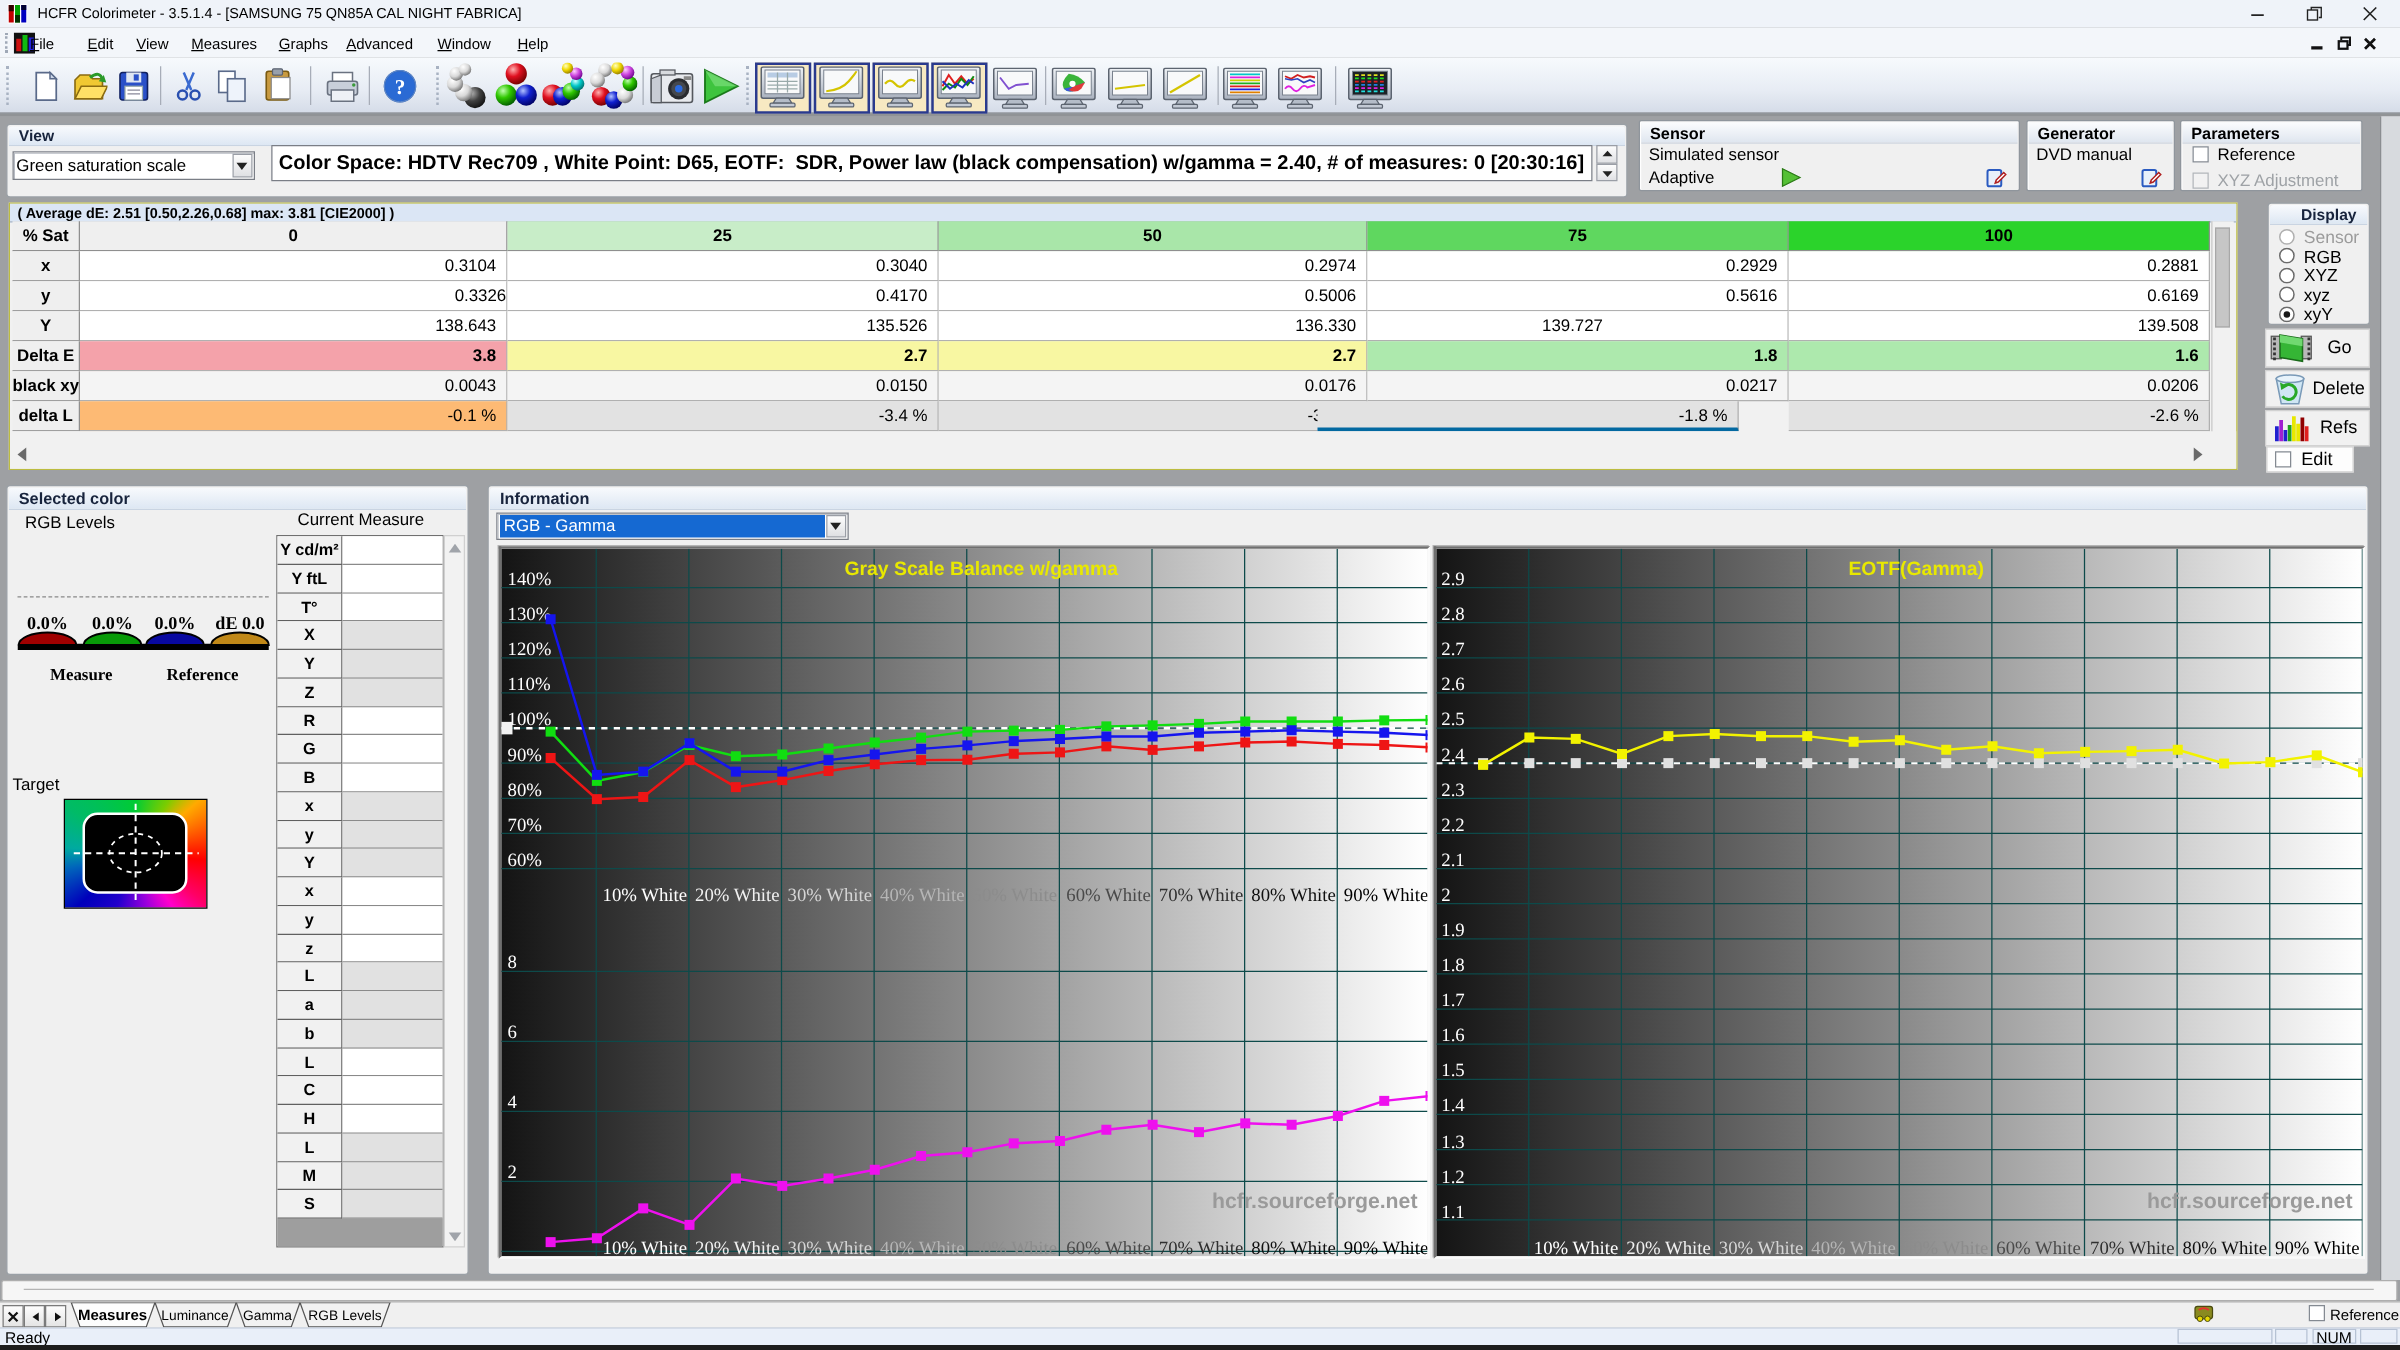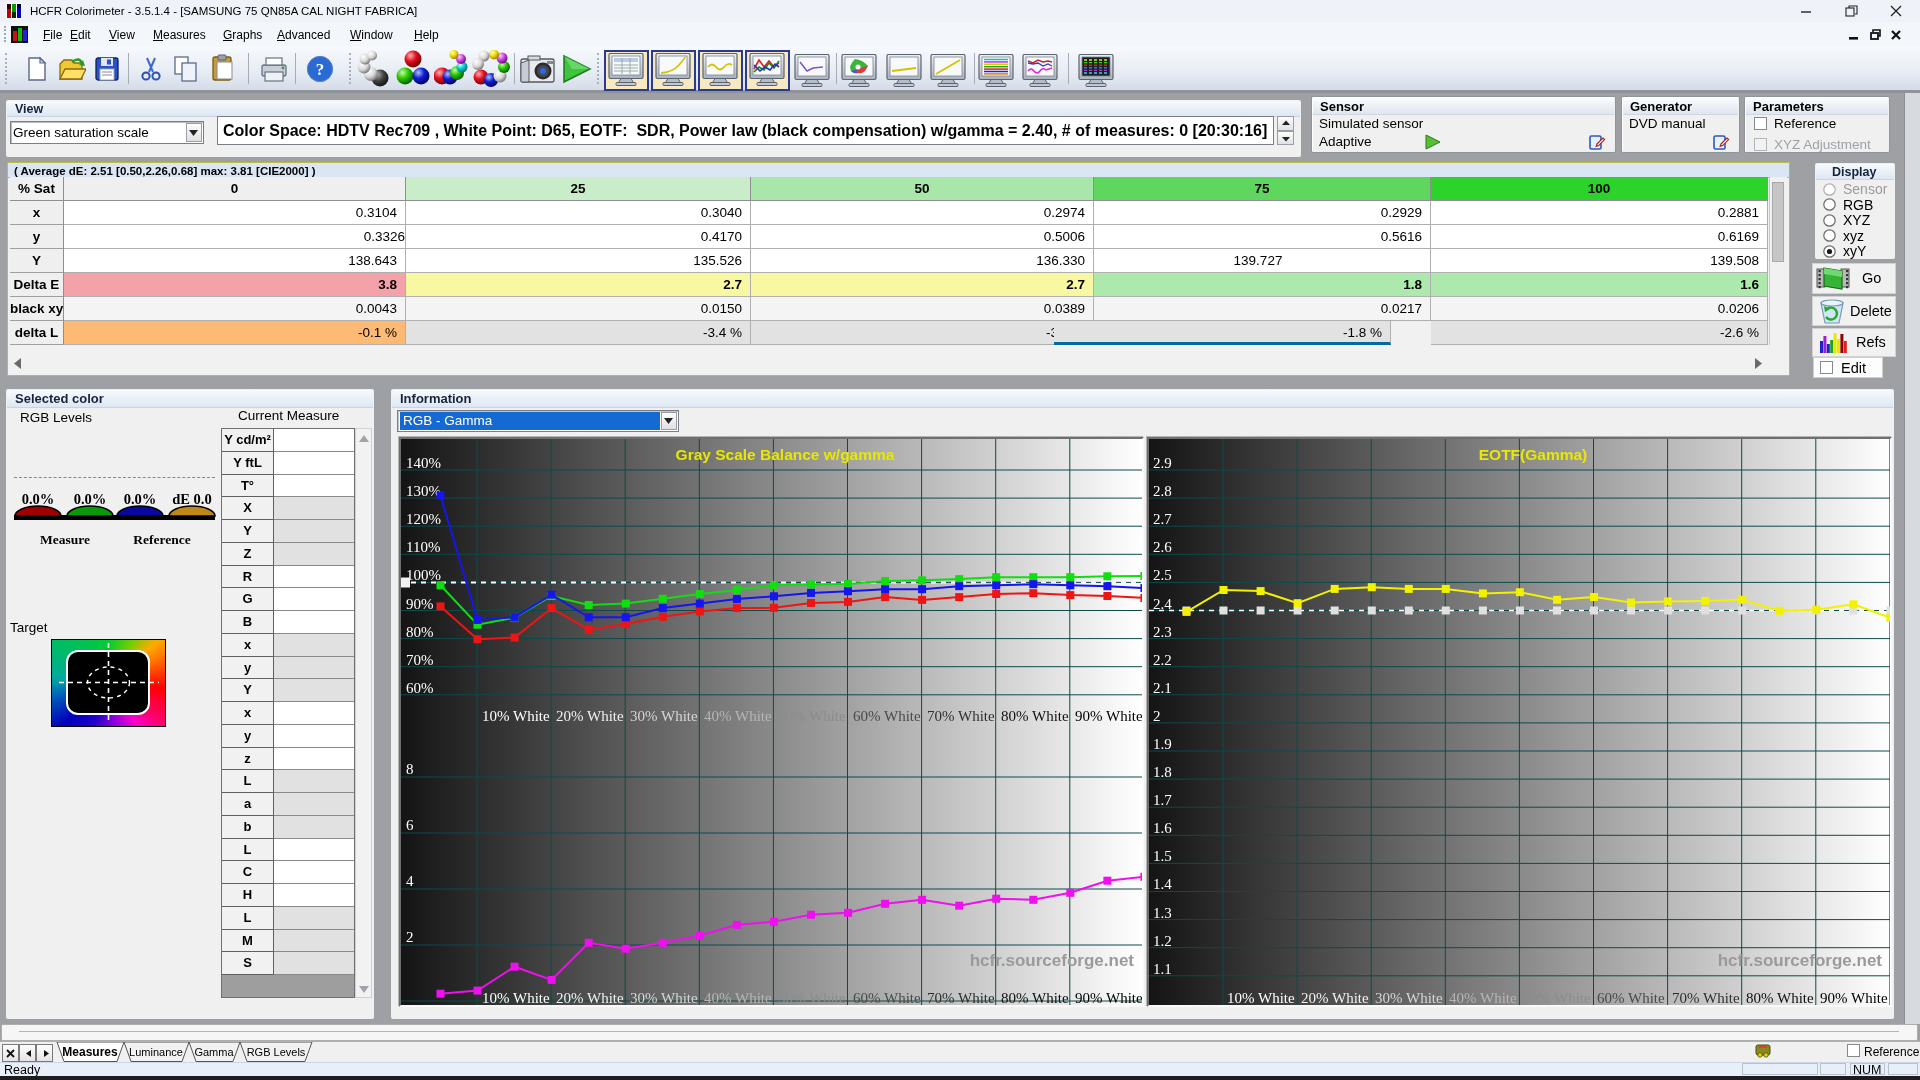--- a/index.html
+++ b/index.html
@@ -77,21 +77,21 @@
 <path d="M96 3 l10 10 M106 3 l-10 10" stroke="#222" stroke-width="1.3"></path>
 </svg>
 <div class="abs" style="left:0;top:22px;width:1920px;height:24px;background:#f3f6fa"></div>
 <div class="abs" style="left:4px;top:26px;width:3px;height:16px;border-left:2px dotted #9fa8b6"></div>
 <svg class="abs" style="left:11px;top:26px" width="17" height="17">
     <rect x="0" y="0" width="17" height="17" fill="#111"></rect>
     <rect x="2" y="5" width="4" height="10" fill="#cc1111"></rect>
     <rect x="7" y="2" width="4" height="13" fill="#11bb11"></rect>
     <rect x="12" y="4" width="4" height="11" fill="#2222dd"></rect>
   </svg>
-<div class="abs" style="left:43px;top:28px;font-size:12px"><span style="text-decoration:underline">F</span>ile</div>
+<div class="abs" style="left:24px;top:28px;font-size:12px"><span style="text-decoration:underline">F</span>ile</div>
 <div class="abs" style="left:70px;top:28px;font-size:12px"><span style="text-decoration:underline">E</span>dit</div>
 <div class="abs" style="left:109px;top:28px;font-size:12px"><span style="text-decoration:underline">V</span>iew</div>
 <div class="abs" style="left:153px;top:28px;font-size:12px"><span style="text-decoration:underline">M</span>easures</div>
 <div class="abs" style="left:223px;top:28px;font-size:12px"><span style="text-decoration:underline">G</span>raphs</div>
 <div class="abs" style="left:277px;top:28px;font-size:12px"><span style="text-decoration:underline">A</span>dvanced</div>
 <div class="abs" style="left:350px;top:28px;font-size:12px"><span style="text-decoration:underline">W</span>indow</div>
 <div class="abs" style="left:414px;top:28px;font-size:12px"><span style="text-decoration:underline">H</span>elp</div>
 <svg class="abs" style="left:1845px;top:28px" width="70" height="14">
 <rect x="4" y="9" width="9" height="2.6" fill="#111"></rect>
 <rect x="26" y="5" width="7" height="6" fill="none" stroke="#111" stroke-width="1.8"></rect>
@@ -375,40 +375,40 @@
 <div class="cell" style="left:1431px;top:249px;width:337px;height:24px;background:#fff;border-right:1px solid #b0b0b0;border-bottom:1px solid #b0b0b0;text-align:right;padding-right:8px;line-height:24px;font-size:13.5px">139.508</div>
 <div class="cell" style="left:10px;top:273px;width:54px;height:24px;background:#efefef;border-right:1px solid #8f8f8f;border-bottom:1px solid #9f9f9f;font-weight:bold;text-align:center;line-height:24px;font-size:13.5px">Delta E</div>
 <div class="cell" style="left:64px;top:273px;width:342px;height:24px;background:#f4a2aa;border-right:1px solid #b0b0b0;border-bottom:1px solid #b0b0b0;font-weight:bold;text-align:right;padding-right:8px;line-height:24px;font-size:13.5px">3.8</div>
 <div class="cell" style="left:406px;top:273px;width:345px;height:24px;background:#f8f7a2;border-right:1px solid #b0b0b0;border-bottom:1px solid #b0b0b0;font-weight:bold;text-align:right;padding-right:8px;line-height:24px;font-size:13.5px">2.7</div>
 <div class="cell" style="left:751px;top:273px;width:343px;height:24px;background:#f8f7a2;border-right:1px solid #b0b0b0;border-bottom:1px solid #b0b0b0;font-weight:bold;text-align:right;padding-right:8px;line-height:24px;font-size:13.5px">2.7</div>
 <div class="cell" style="left:1094px;top:273px;width:337px;height:24px;background:#ade9ad;border-right:1px solid #b0b0b0;border-bottom:1px solid #b0b0b0;font-weight:bold;text-align:right;padding-right:8px;line-height:24px;font-size:13.5px">1.8</div>
 <div class="cell" style="left:1431px;top:273px;width:337px;height:24px;background:#ade9ad;border-right:1px solid #b0b0b0;border-bottom:1px solid #b0b0b0;font-weight:bold;text-align:right;padding-right:8px;line-height:24px;font-size:13.5px">1.6</div>
 <div class="cell" style="left:10px;top:297px;width:54px;height:24px;background:#efefef;border-right:1px solid #8f8f8f;border-bottom:1px solid #9f9f9f;font-weight:bold;text-align:center;line-height:24px;font-size:13.5px">black xy</div>
 <div class="cell" style="left:64px;top:297px;width:342px;height:24px;background:#f4f4f4;border-right:1px solid #b0b0b0;border-bottom:1px solid #b0b0b0;text-align:right;padding-right:8px;line-height:24px;font-size:13.5px">0.0043</div>
 <div class="cell" style="left:406px;top:297px;width:345px;height:24px;background:#f4f4f4;border-right:1px solid #b0b0b0;border-bottom:1px solid #b0b0b0;text-align:right;padding-right:8px;line-height:24px;font-size:13.5px">0.0150</div>
-<div class="cell" style="left:751px;top:297px;width:343px;height:24px;background:#f4f4f4;border-right:1px solid #b0b0b0;border-bottom:1px solid #b0b0b0;text-align:right;padding-right:8px;line-height:24px;font-size:13.5px">0.0389</div>
+<div class="cell" style="left:751px;top:297px;width:343px;height:24px;background:#f4f4f4;border-right:1px solid #b0b0b0;border-bottom:1px solid #b0b0b0;text-align:right;padding-right:8px;line-height:24px;font-size:13.5px">0.0176</div>
 <div class="cell" style="left:1094px;top:297px;width:337px;height:24px;background:#f4f4f4;border-right:1px solid #b0b0b0;border-bottom:1px solid #b0b0b0;text-align:right;padding-right:8px;line-height:24px;font-size:13.5px">0.0217</div>
 <div class="cell" style="left:1431px;top:297px;width:337px;height:24px;background:#f4f4f4;border-right:1px solid #b0b0b0;border-bottom:1px solid #b0b0b0;text-align:right;padding-right:8px;line-height:24px;font-size:13.5px">0.0206</div>
 <div class="cell" style="left:10px;top:321px;width:54px;height:24px;background:#efefef;border-right:1px solid #8f8f8f;border-bottom:1px solid #9f9f9f;font-weight:bold;text-align:center;line-height:24px;font-size:13.5px">delta L</div>
 <div class="cell" style="left:64px;top:321px;width:342px;height:24px;background:#fdba74;border-right:1px solid #b0b0b0;border-bottom:1px solid #b0b0b0;text-align:right;padding-right:8px;line-height:24px;font-size:13.5px">-0.1 %</div>
 <div class="cell" style="left:406px;top:321px;width:345px;height:24px;background:#e2e2e2;border-right:1px solid #b0b0b0;border-bottom:1px solid #b0b0b0;text-align:right;padding-right:8px;line-height:24px;font-size:13.5px">-3.4 %</div>
 <div class="cell" style="left:751px;top:321px;width:343px;height:24px;background:#e2e2e2;border-right:1px solid #b0b0b0;border-bottom:1px solid #b0b0b0;text-align:right;padding-right:8px;line-height:24px;font-size:13.5px">-3.3 %</div>
 <div class="cell" style="left:1054px;top:321px;width:337px;height:24px;background:#e2e2e2;border-right:1px solid #b0b0b0;border-bottom:3px solid #0369a1;text-align:right;padding-right:8px;line-height:24px;font-size:13.5px">-1.8 %</div>
 <div class="cell" style="left:1431px;top:321px;width:337px;height:24px;background:#e2e2e2;border-right:1px solid #b0b0b0;border-bottom:1px solid #b0b0b0;text-align:right;padding-right:8px;line-height:24px;font-size:13.5px">-2.6 %</div>
 <div class="abs" style="left:8px;top:345px;width:1781px;height:30px;background:#f1f1f1"></div>
 <svg class="abs" style="left:12px;top:356px" width="12" height="14">
     <path d="M9 2 L2 7.5 L9 13 Z" fill="#6a6a6a"></path>
   </svg>
 <svg class="abs" style="left:1752px;top:356px" width="12" height="14">
     <path d="M3 2 L10 7.5 L3 13 Z" fill="#6a6a6a"></path>
   </svg>
 <div class="abs" style="left:1769px;top:177px;width:18px;height:168px;background:#f1f1f1;border-left:1px solid #c8c8c8"></div>
 <div class="abs" style="left:1772px;top:182px;width:12px;height:80px;background:#c6c6c6;border:1px solid #a8a8a8"></div>
 <div class="gb" style="left:1814px;top:162px;width:82px;height:98px">
-    <div class="cap" style="padding-left:16px">Display</div>
+    <div class="cap" style="text-align:center;padding-left:16px">Display</div>
   </div>
 <svg class="abs" style="left:1823px;top:182.5px" width="13" height="13">
     <circle cx="6.5" cy="6.5" r="5.7" fill="#fff" stroke="#b0b0b0" stroke-width="1.2"></circle>
   </svg>
 <div class="abs" style="left:1843px;top:181px;font-size:14px;color:#9b9b9b">Sensor</div>
 <svg class="abs" style="left:1823px;top:198.0px" width="13" height="13">
     <circle cx="6.5" cy="6.5" r="5.7" fill="#fff" stroke="#6b6b6b" stroke-width="1.2"></circle>
   </svg>
 <div class="abs" style="left:1843px;top:196.5px;font-size:14px;color:#000">RGB</div>
 <svg class="abs" style="left:1823px;top:213.5px" width="13" height="13">

